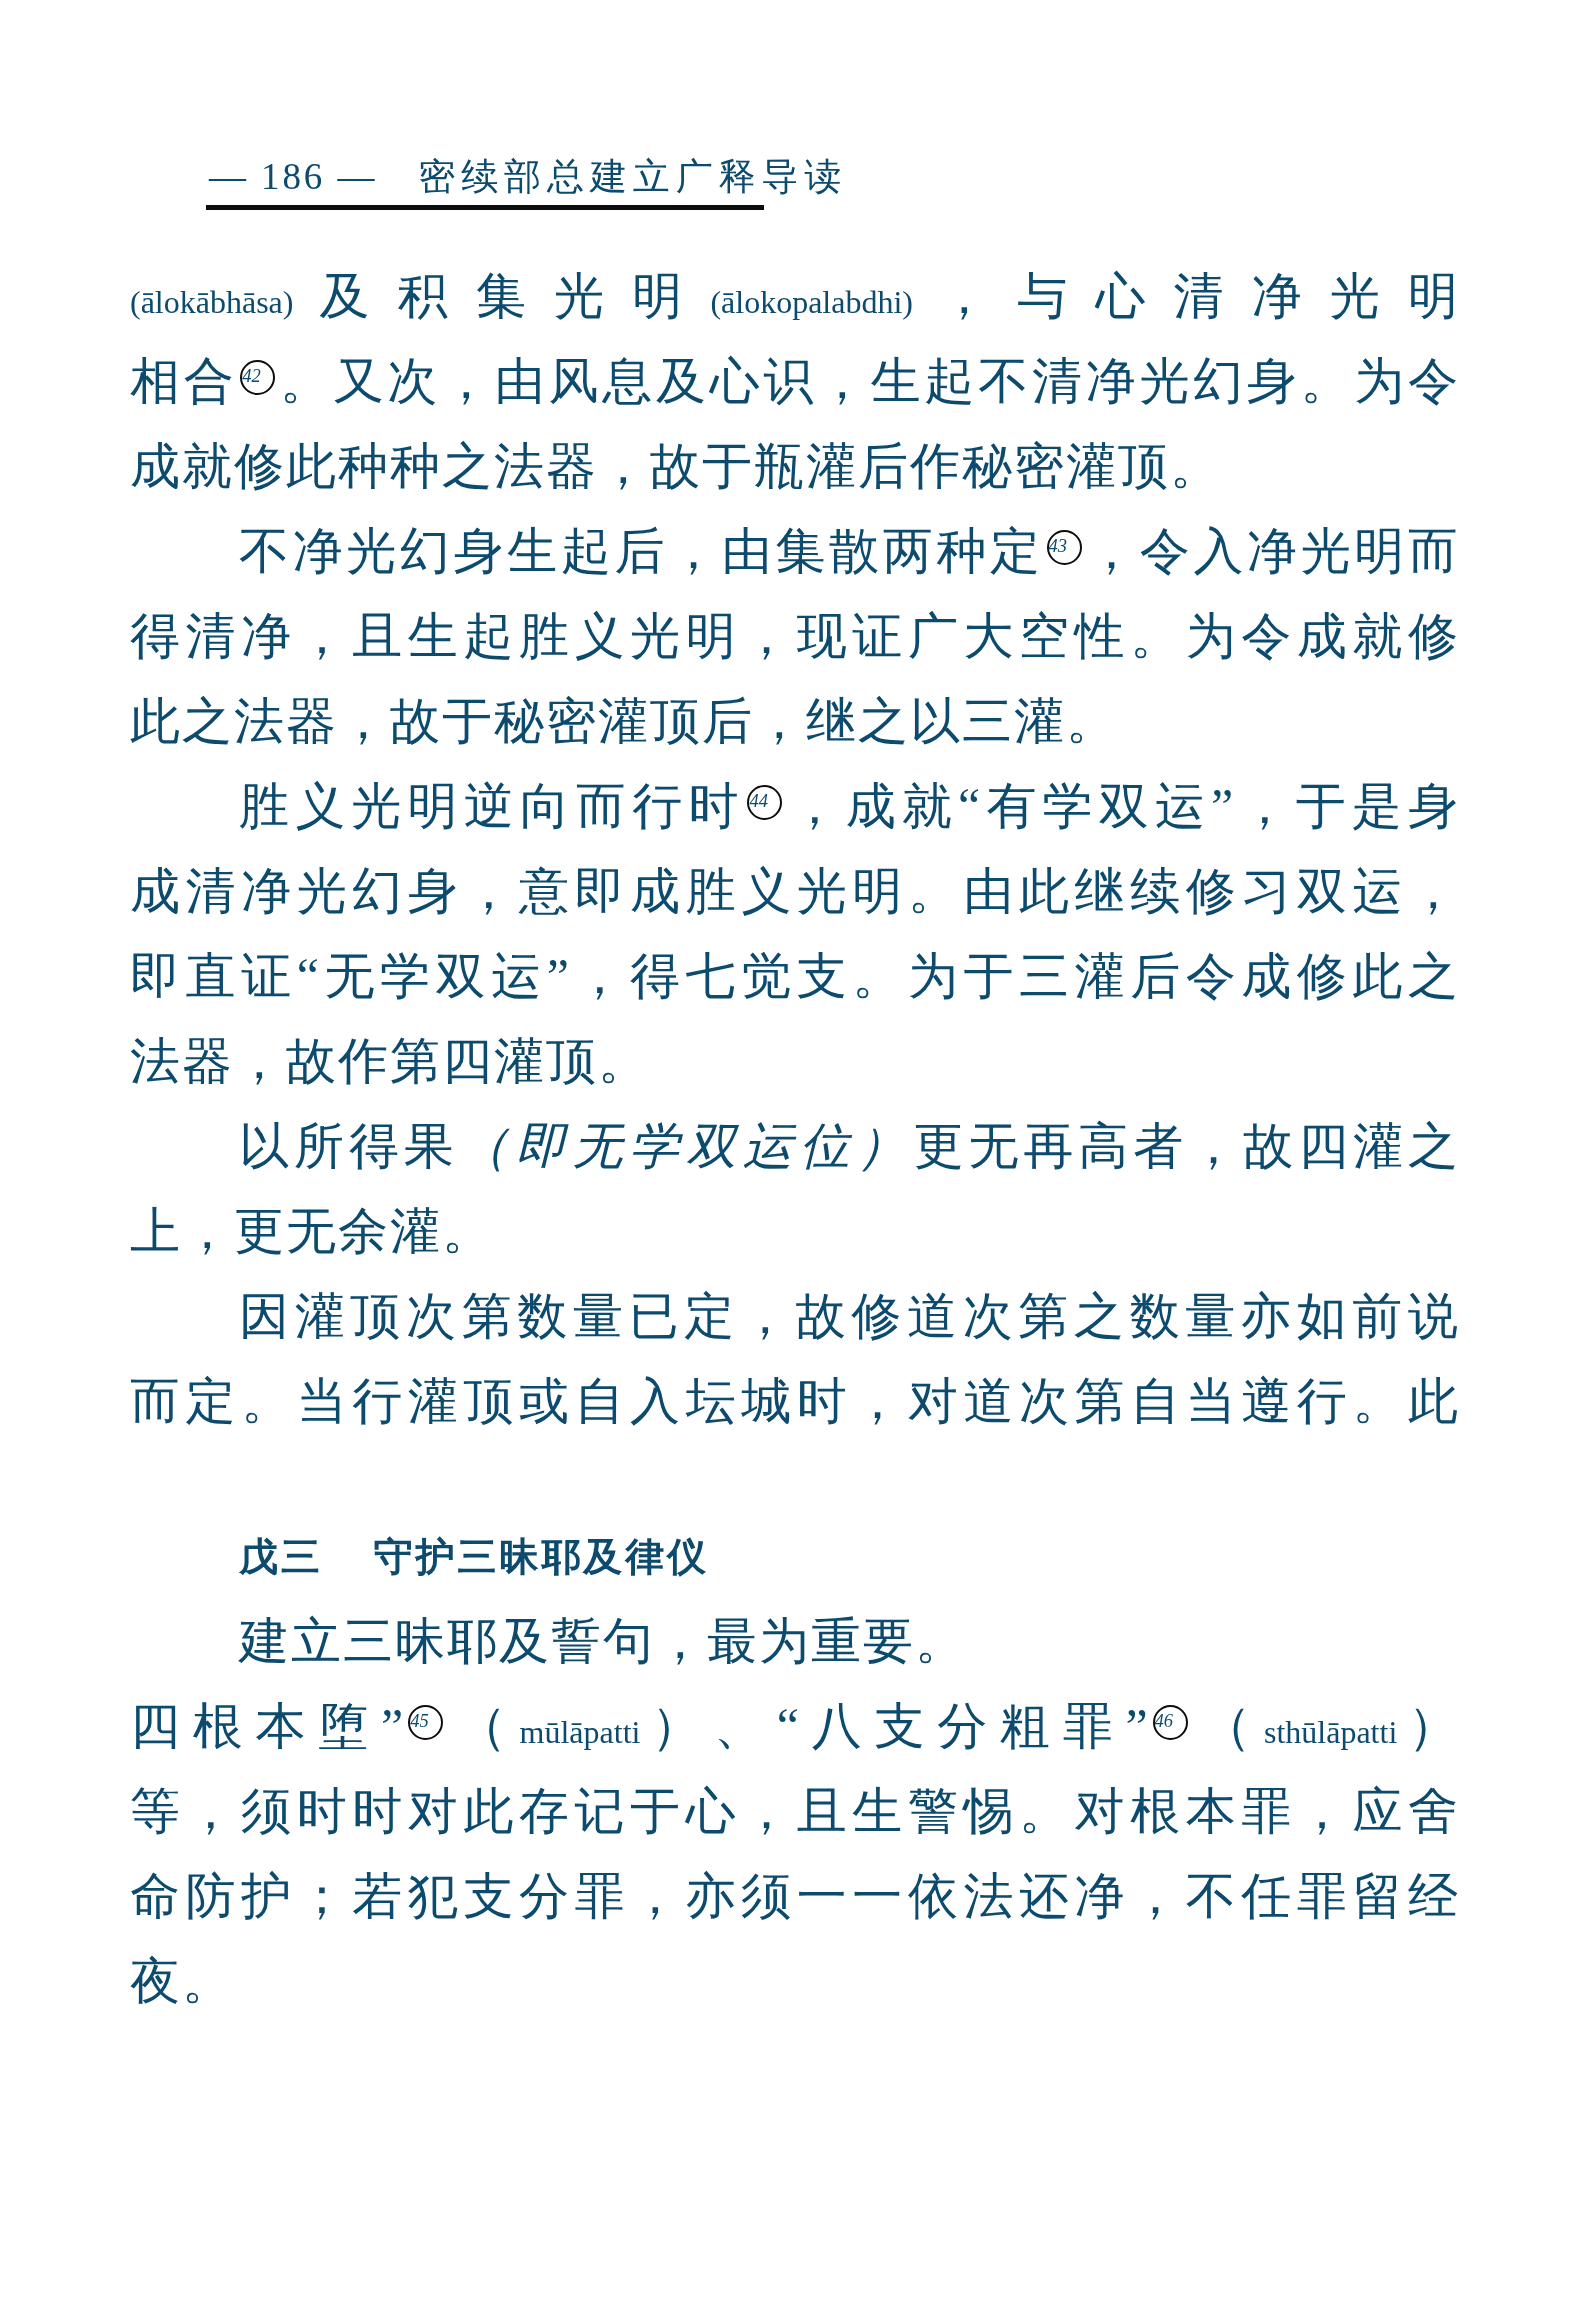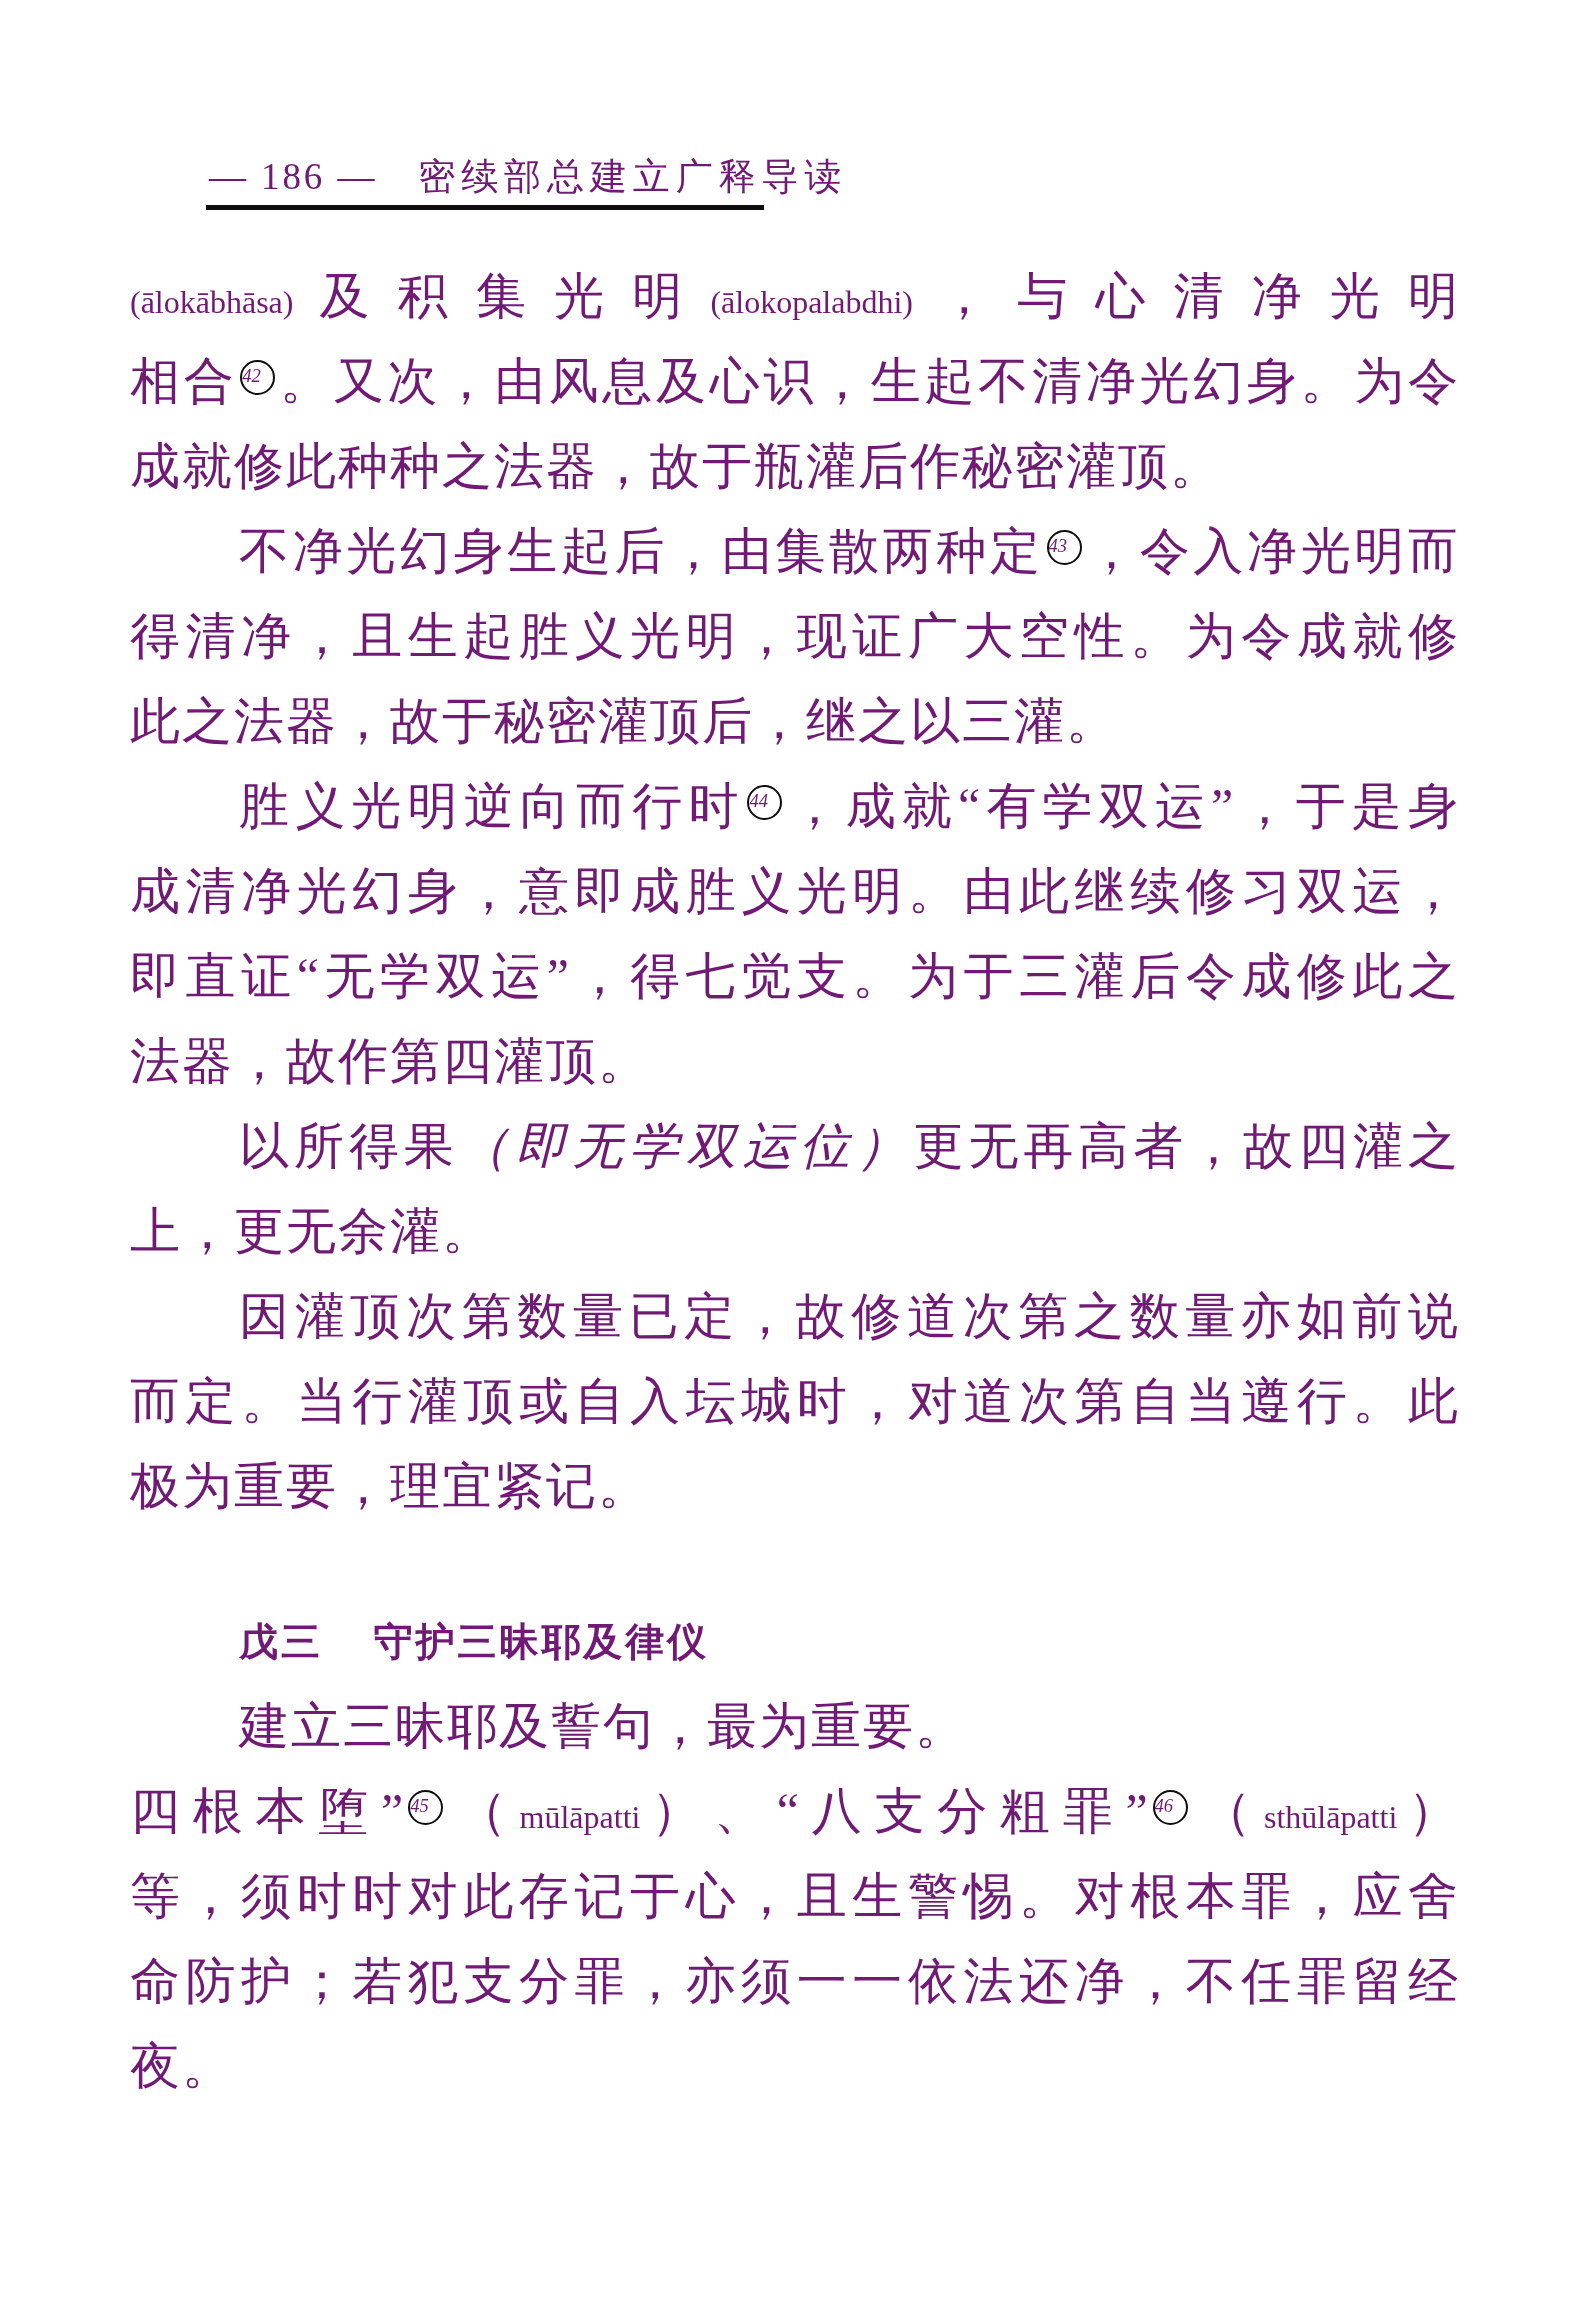--- a/index.html
+++ b/index.html
@@ -1,21 +1,21 @@
 <!DOCTYPE html>
 <html lang="zh"><head>
 <meta charset="utf-8">
 <style>
   html,body{margin:0;padding:0;background:#e8e8e8;}
   .page{
     position:relative;
     width:1592px;height:2310px;
     margin:0 auto;
     background:#ffffff;
-    color:#701a75;
+    color:#0c4a6e;
     font-family:"Liberation Serif","DejaVu Serif",serif;
     overflow:hidden;
   }
   
   .running-header{
     position:absolute;left:209px;top:154px;
     font-size:37px;line-height:45px;white-space:nowrap;
     letter-spacing:2.9px;
   }
   .running-header .book-title{margin-left:41px;letter-spacing:5.9px;}
@@ -75,21 +75,20 @@
       <div class="line full"><span>得清净，且生起胜义光明，现证广大空性。为令成就修</span></div>
       <div class="line"><span>此之法器，故于秘密灌顶后，继之以三灌。</span></div>
       <div class="line indent full"><span>胜义光明逆向而行时</span><span class="fnote">44</span><span>，成就“有学双运”，于是身</span></div>
       <div class="line full"><span>成清净光幻身，意即成胜义光明。由此继续修习双运，</span></div>
       <div class="line full"><span>即直证“无学双运”，得七觉支。为于三灌后令成修此之</span></div>
       <div class="line"><span>法器，故作第四灌顶。</span></div>
       <div class="line indent full"><span>以所得果</span><span class="kai">（即无学双运位）</span><span>更无再高者，故四灌之</span></div>
       <div class="line"><span>上，更无余灌。</span></div>
       <div class="line indent full"><span>因灌顶次第数量已定，故修道次第之数量亦如前说</span></div>
       <div class="line full"><span>而定。当行灌顶或自入坛城时，对道次第自当遵行。此</span></div>
-      <div class="line"><span>极为重要，理宜紧记。</span></div>
       <div class="section-heading"><span>戊三</span><span class="gap"></span><span>守护三昧耶及律仪</span></div>
       <div class="line indent"><span>建立三昧耶及誓句，最为重要。</span></div>
       <div class="line full"><span>四根本堕”</span><span class="fnote">45</span><span>（</span><span class="latin">mūlāpatti</span><span>）、“八支分粗罪”</span><span class="fnote">46</span><span>（</span><span class="latin">sthūlāpatti</span><span>）</span></div>
       <div class="line full"><span>等，须时时对此存记于心，且生警惕。对根本罪，应舍</span></div>
       <div class="line full"><span>命防护；若犯支分罪，亦须一一依法还净，不任罪留经</span></div>
       <div class="line"><span>夜。</span></div>
     </div>
 
 </div>
 

